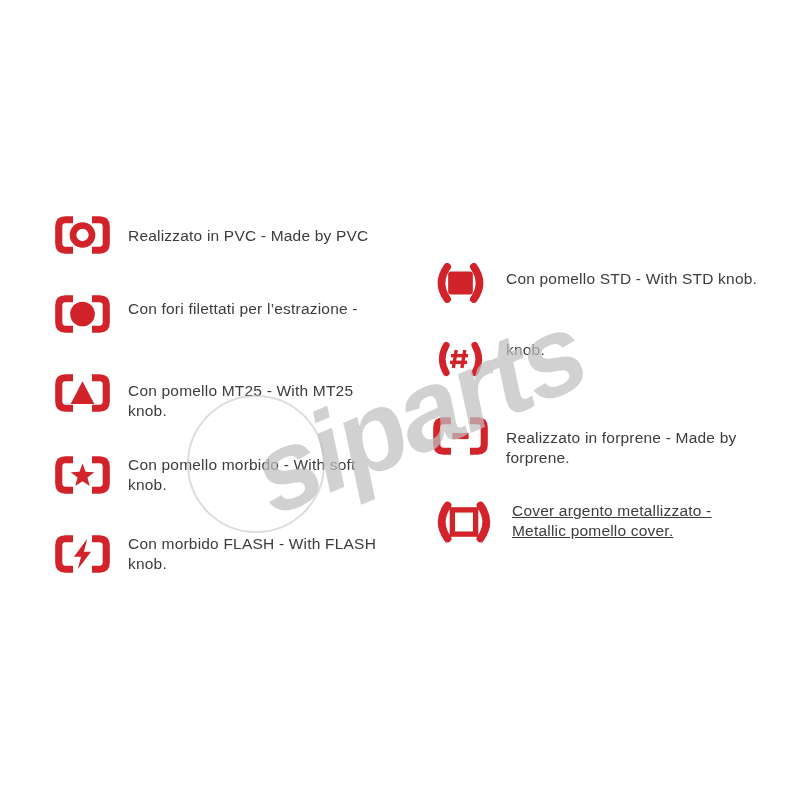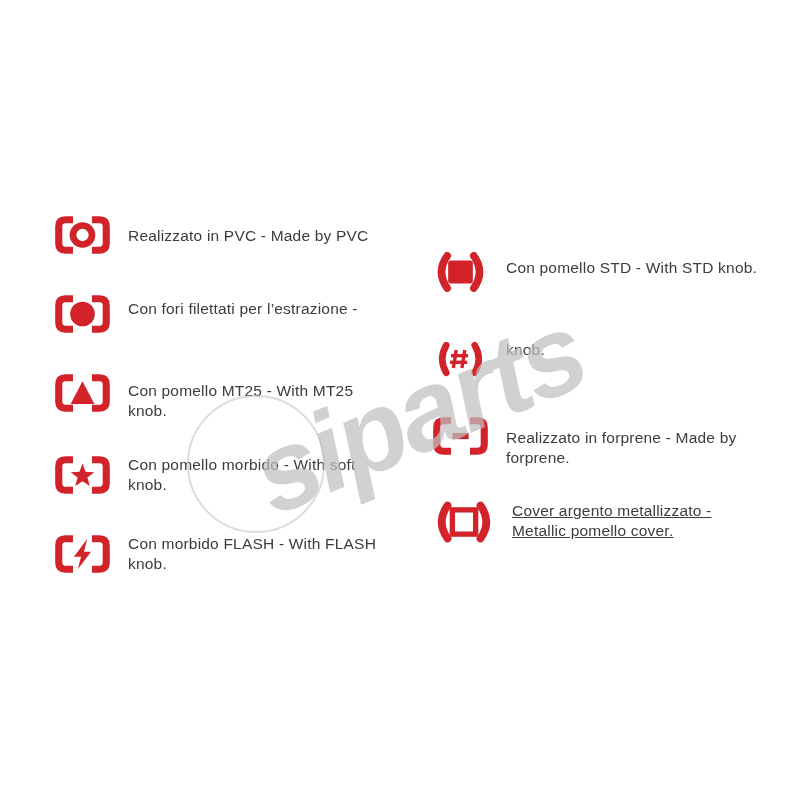--- a/index.html
+++ b/index.html
@@ -109,21 +109,21 @@
         <path class="br" d="M40 5 H48 Q55 5 55 12 V30 Q55 37 48 37 H40"></path>
         <polygon class="sf" points="35,5 21,24 28.5,24 25,37 39,18.5 31.5,18.5"></polygon>
       </svg>
     </span>
     <div class="item-text" style="margin-top:0px;">
       <div class="tline">Con morbido FLASH - With FLASH</div>
       <div class="tline">knob.</div>
     </div>
   </div>
 
-  <div class="legend-item" style="left:432px;top:252px;">
+  <div class="legend-item" style="left:432px;top:263px;">
     <span class="icon-box">
       <svg width="57" height="40" viewBox="0 0 60 42">
         <path class="pr" d="M16 4 Q4 21 16 38"></path>
         <path class="pr" d="M44 4 Q56 21 44 38"></path>
         <rect class="sf" x="17" y="9" width="26" height="24" rx="3"></rect>
       </svg>
     </span>
     <div class="item-text" style="margin-top:6px;">
       <div class="tline">Con pomello STD - With STD knob.</div>
     </div>

